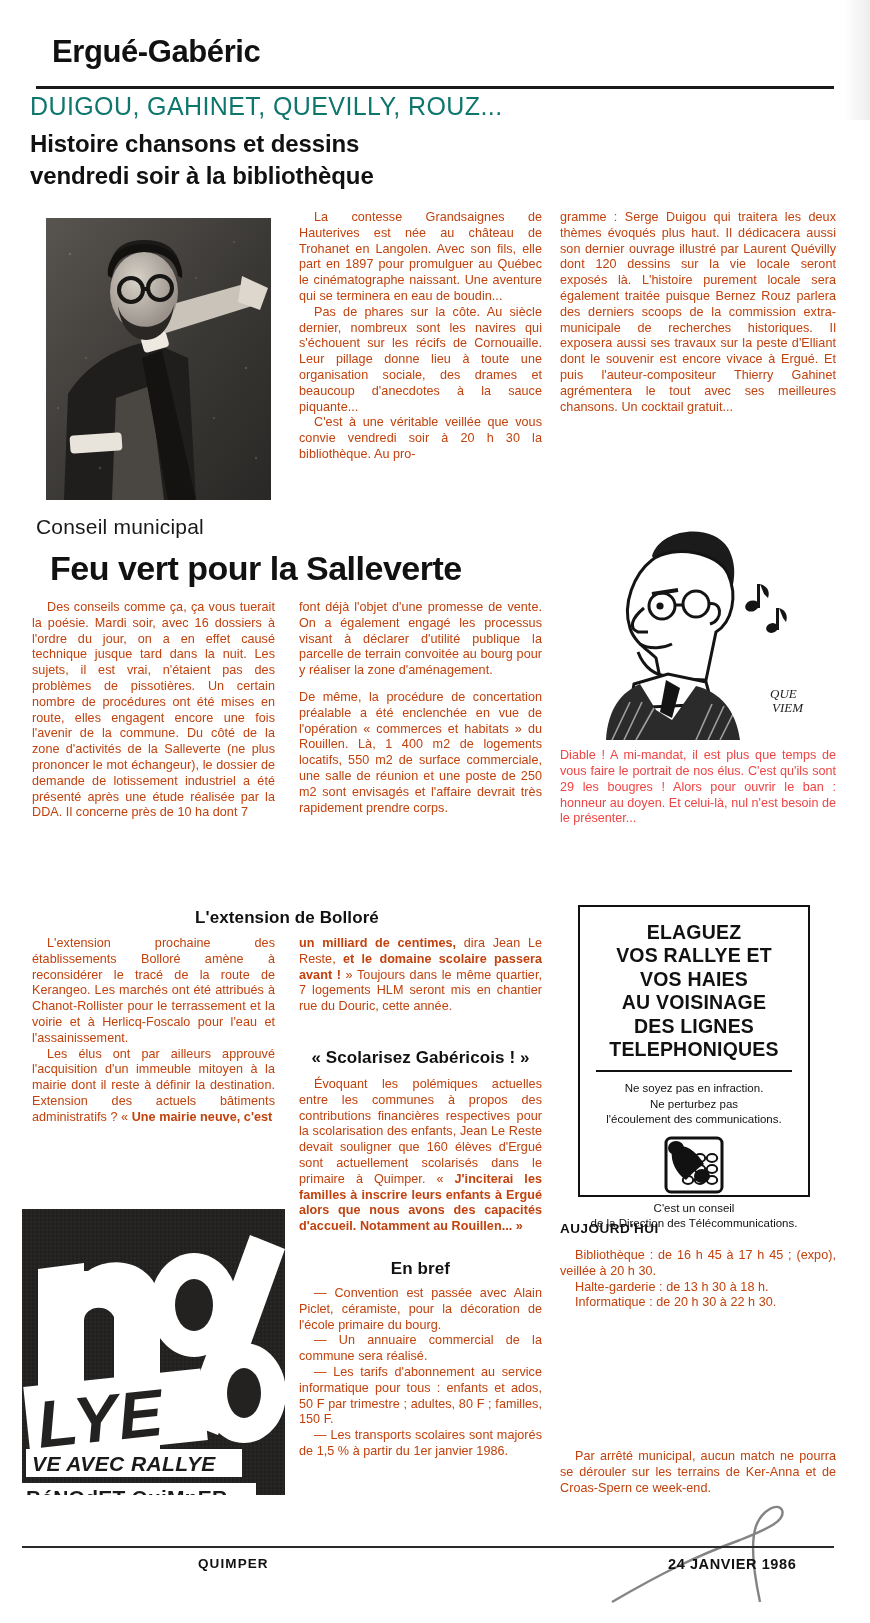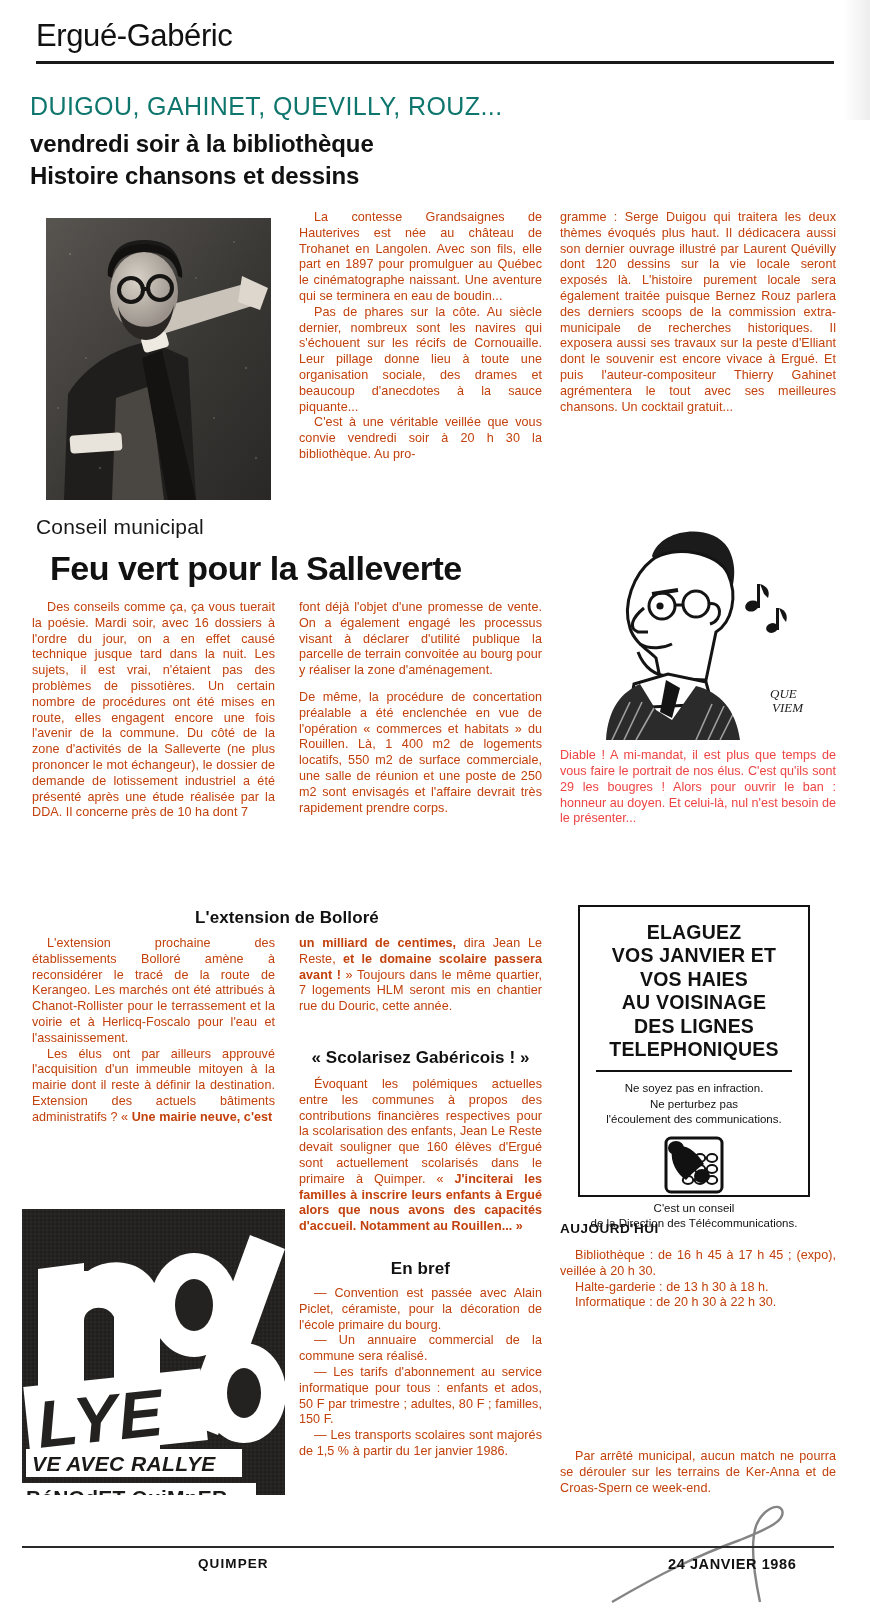--- a/index.html
+++ b/index.html
@@ -8,21 +8,21 @@
     width:870px;height:1623px;position:relative;overflow:hidden;
     font-family:"Liberation Sans","DejaVu Sans",sans-serif;
     color:#111;
     -webkit-font-smoothing:none;
   }
   .page{position:relative;width:870px;height:1623px;padding:0;box-sizing:border-box;}
 
   
   .masthead{position:absolute;left:36px;top:18px;width:800px;}
   .masthead h1{
-    margin:0;font-size:31px;font-weight:normal;letter-spacing:-0.4px;
+    margin:16px;font-size:31px;font-weight:bold;letter-spacing:-0.4px;
     font-family:"Liberation Sans","DejaVu Sans",sans-serif;
   }
   .masthead .rule{margin-top:7px;border-top:3px solid #1a1a1a;width:798px;}
 
   
   .kicker1{position:absolute;left:30px;top:92px;font-size:25px;letter-spacing:0.4px;color:#0f766e;}
   .head1{position:absolute;left:30px;top:128px;width:520px;
          font-size:24px;font-weight:bold;line-height:1.32;letter-spacing:-0.1px;}
 
   
@@ -102,22 +102,22 @@
 <div class="page">
 
   <div class="masthead">
     <h1>Ergué-Gabéric</h1>
     <div class="rule"></div>
   </div>
   <div class="edge-smudge"></div>
 
   <div class="kicker1">DUIGOU, GAHINET, QUEVILLY, ROUZ...</div>
   <div class="head1">
+    <div>Histoire chansons et dessins</div>
     <div>vendredi soir à la bibliothèque</div>
-    <div>Histoire chansons et dessins</div>
   </div>
 
   <div class="photo1">
     <svg width="225" height="282" viewBox="0 0 225 282" aria-hidden="true">
       <defs>
         <linearGradient id="bg1" x1="0" y1="0" x2="1" y2="1">
           <stop offset="0%" stop-color="#585450"></stop>
           <stop offset="55%" stop-color="#3a3835"></stop>
           <stop offset="100%" stop-color="#2a2826"></stop>
         </linearGradient>
@@ -293,21 +293,21 @@
       <text x="10" y="262" font-family="Liberation Sans, sans-serif" font-weight="bold" font-size="21" font-style="italic" fill="#1b1a19" letter-spacing="0.4">VE AVEC RALLYE</text>
 
       <rect x="0" y="274" width="234" height="30" fill="#ffffff"></rect>
       <text x="4" y="296" font-family="Liberation Sans, sans-serif" font-weight="bold" font-size="21" fill="#1b1a19" letter-spacing="0.2">BéNOdET-QuiMpER.</text>
     </svg>
   </div>
 
   <div class="adbox">
     <div class="adtitle">
       <div>ELAGUEZ</div>
-      <div>VOS JANVIER ET</div>
+      <div>VOS RALLYE ET</div>
       <div>VOS HAIES</div>
       <div>AU VOISINAGE</div>
       <div>DES LIGNES</div>
       <div>TELEPHONIQUES</div>
     </div>
     <div class="adrule"></div>
     <div class="adsub">
       <div>Ne soyez pas en infraction.</div>
       <div>Ne perturbez pas</div>
       <div>l'écoulement des communications.</div>

